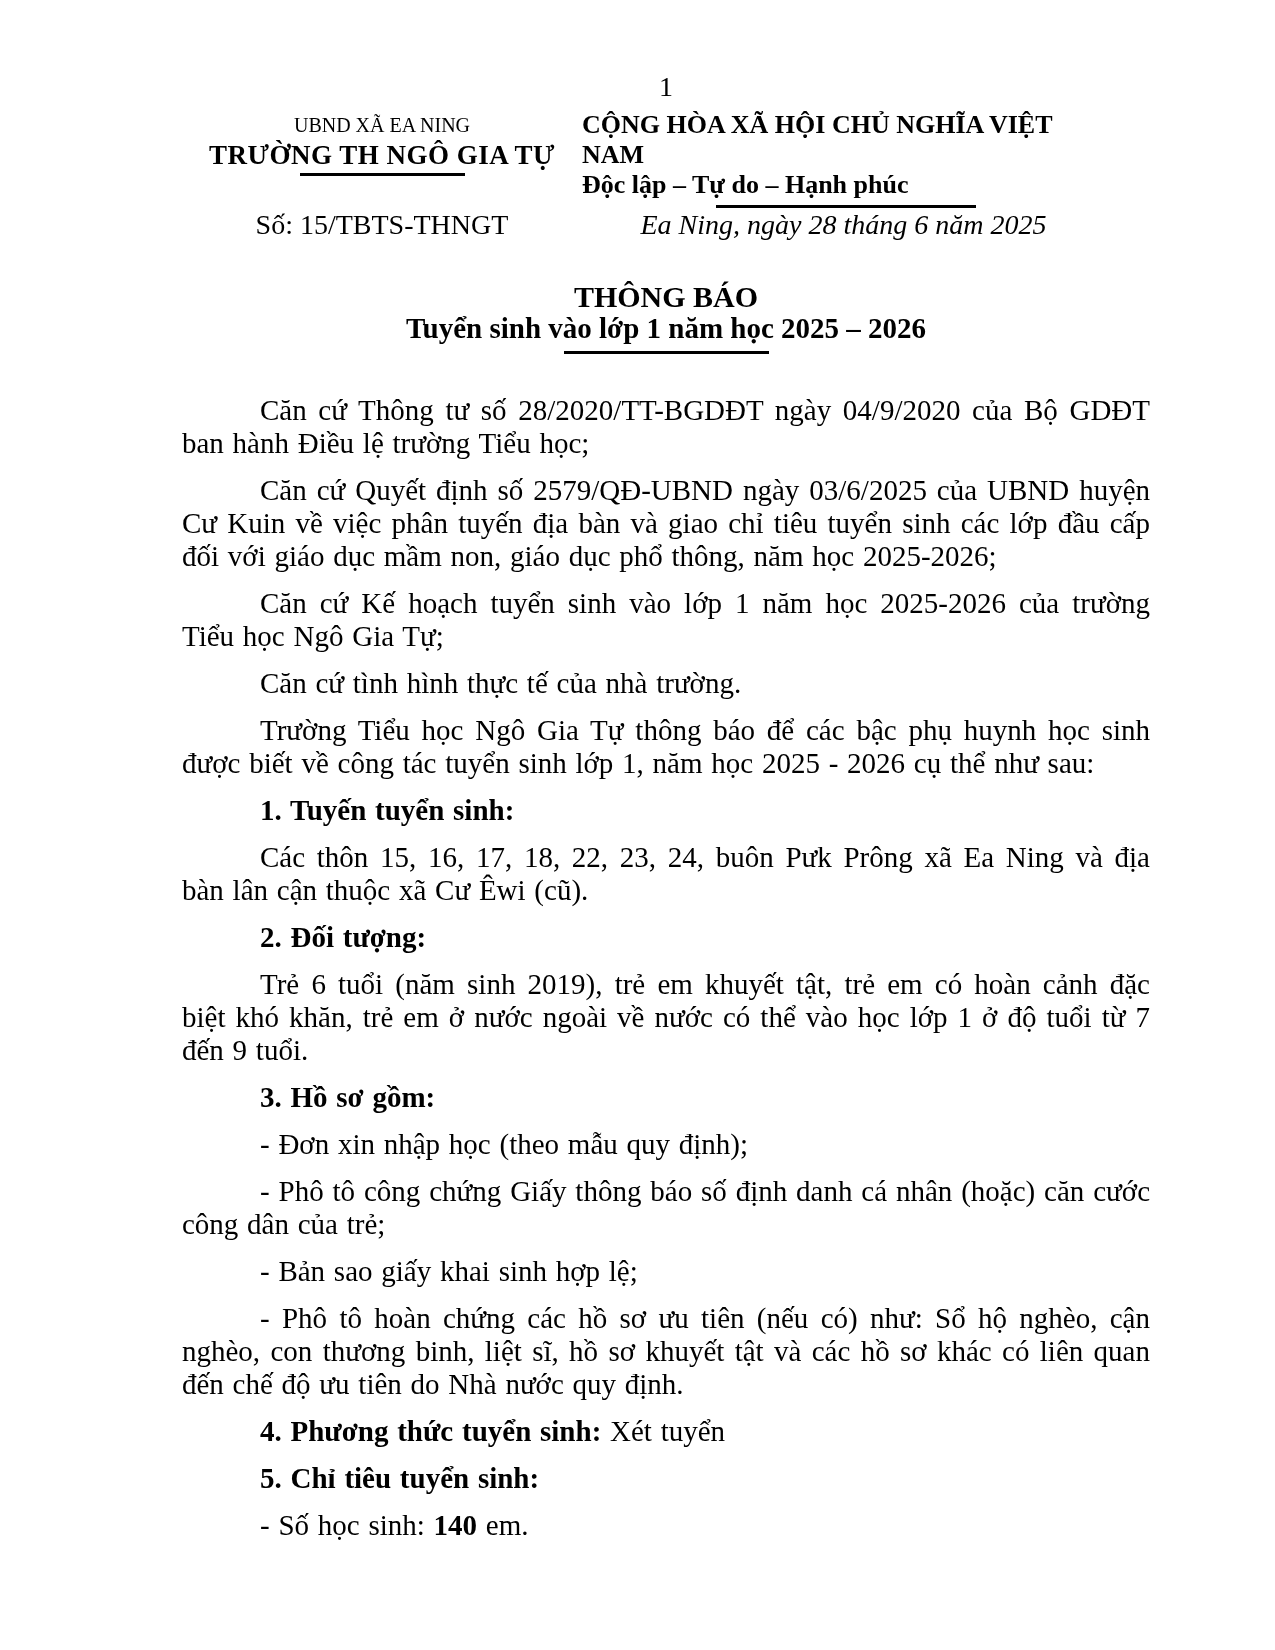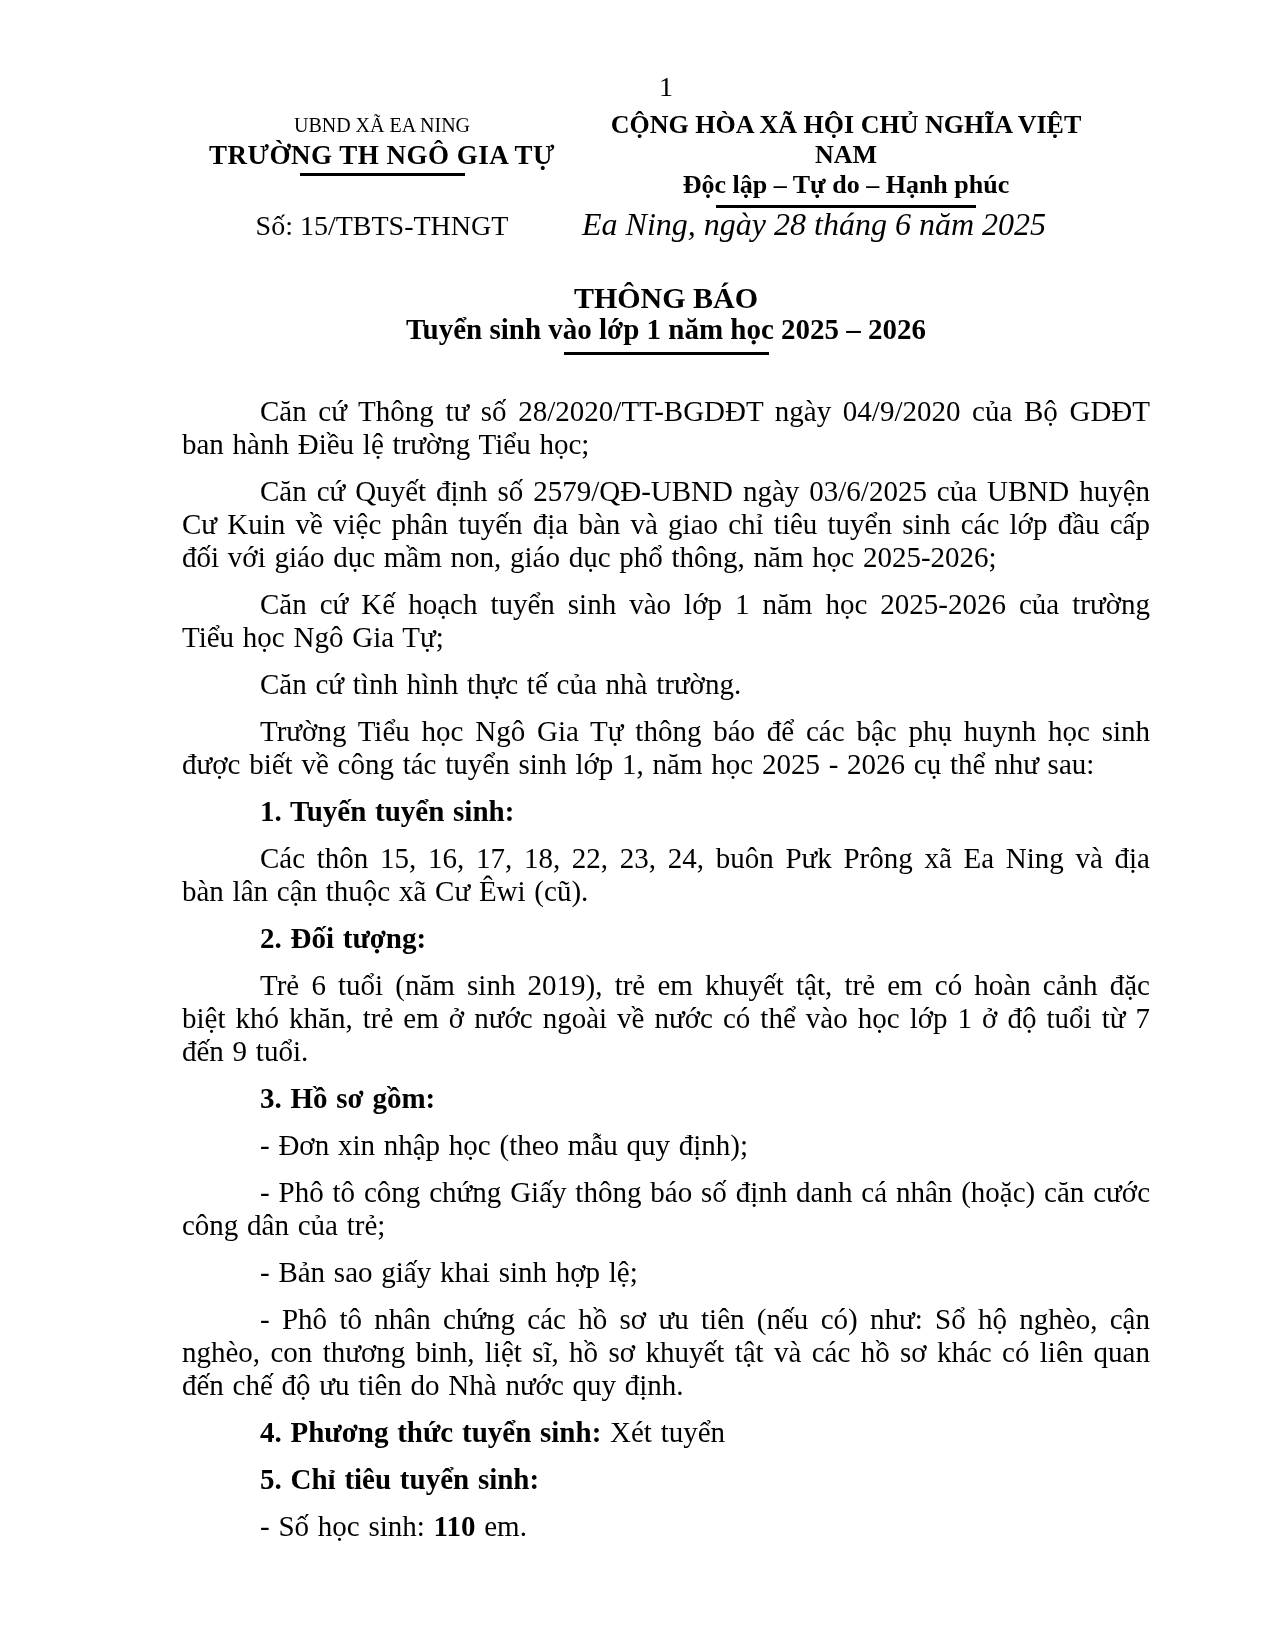--- a/index.html
+++ b/index.html
@@ -50,21 +50,21 @@
   .rule {
     height: 3px;
     background: #000;
   }
   .rule-left {
     width: 165px;
     margin: 3px auto 0;
   }
   .header-right {
     flex: 1;
-    text-align: center;
+    text-align: left;
     padding-right: 40px;
   }
   .nation {
     font-size: 26px;
     line-height: 30px;
     font-weight: bold;
   }
   .motto {
     font-size: 26px;
     line-height: 30px;
@@ -80,24 +80,24 @@
   }
   .doc-number {
     width: 400px;
     flex-shrink: 0;
     text-align: center;
     font-size: 28px;
     line-height: 33px;
   }
   .date-line {
     flex: 1;
-    text-align: left;
+    text-align: center;
     padding-right: 45px;
     font-style: italic;
-    font-size: 32px;
+    font-size: 28px;
     line-height: 33px;
   }
   .title-block {
     margin-top: 40px;
     text-align: center;
   }
   .doc-title {
     font-size: 30px;
     line-height: 31px;
     font-weight: bold;
@@ -168,19 +168,19 @@
       <p class="para">Căn cứ tình hình thực tế của nhà trường.</p>
       <p class="para">Trường Tiểu học Ngô Gia Tự thông báo để các bậc phụ huynh học sinh được biết về công tác tuyển sinh lớp 1, năm học 2025 - 2026 cụ thể như sau:</p>
       <p class="para heading">1. Tuyến tuyển sinh:</p>
       <p class="para">Các thôn 15, 16, 17, 18, 22, 23, 24, buôn Pưk Prông xã Ea Ning và địa bàn lân cận thuộc xã Cư Êwi (cũ).</p>
       <p class="para heading">2. Đối tượng:</p>
       <p class="para">Trẻ 6 tuổi (năm sinh 2019), trẻ em khuyết tật, trẻ em có hoàn cảnh đặc biệt khó khăn, trẻ em ở nước ngoài về nước có thể vào học lớp 1 ở độ tuổi từ 7 đến 9 tuổi.</p>
       <p class="para heading">3. Hồ sơ gồm:</p>
       <p class="para">- Đơn xin nhập học (theo mẫu quy định);</p>
       <p class="para">- Phô tô công chứng Giấy thông báo số định danh cá nhân (hoặc) căn cước công dân của trẻ;</p>
       <p class="para">- Bản sao giấy khai sinh hợp lệ;</p>
-      <p class="para">- Phô tô nhân chứng các hồ sơ ưu tiên (nếu có) như: Sổ hộ nghèo, cận nghèo, con thương binh, liệt sĩ, hồ sơ khuyết tật và các hồ sơ khác có liên quan đến chế độ ưu tiên do Nhà nước quy định.</p>
+      <p class="para">- Phô tô hoàn chứng các hồ sơ ưu tiên (nếu có) như: Sổ hộ nghèo, cận nghèo, con thương binh, liệt sĩ, hồ sơ khuyết tật và các hồ sơ khác có liên quan đến chế độ ưu tiên do Nhà nước quy định.</p>
       <p class="para"><span class="b">4. Phương thức tuyển sinh:</span><span> Xét tuyển</span></p>
       <p class="para heading">5. Chỉ tiêu tuyển sinh:</p>
-      <p class="para"><span>- Số học sinh: </span><span class="b">110</span><span> em.</span></p>
+      <p class="para"><span>- Số học sinh: </span><span class="b">140</span><span> em.</span></p>
     </div>
 
 </div>
 
 </body></html>

